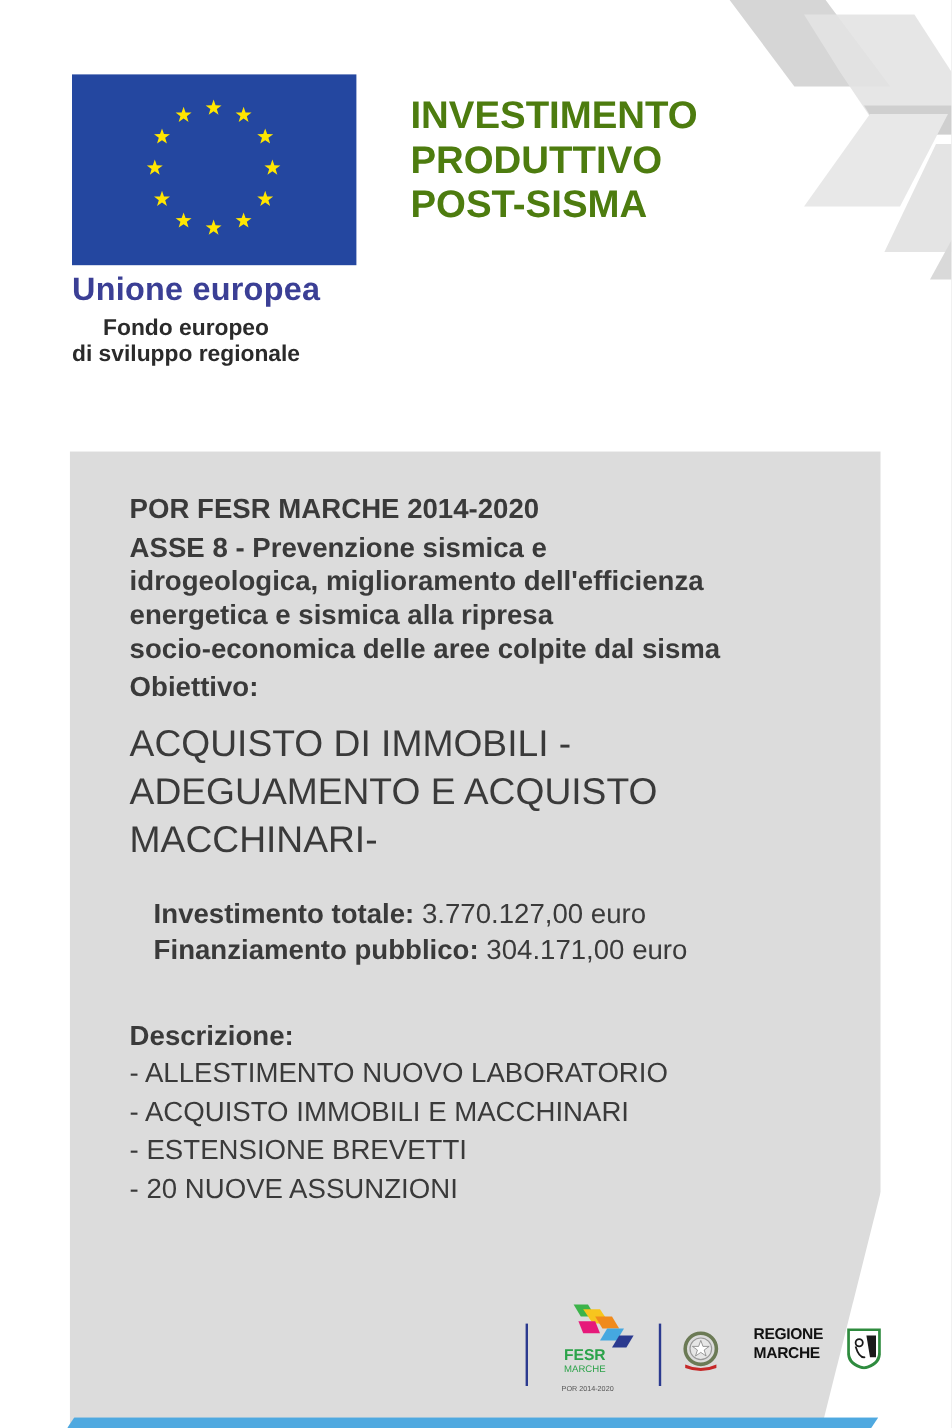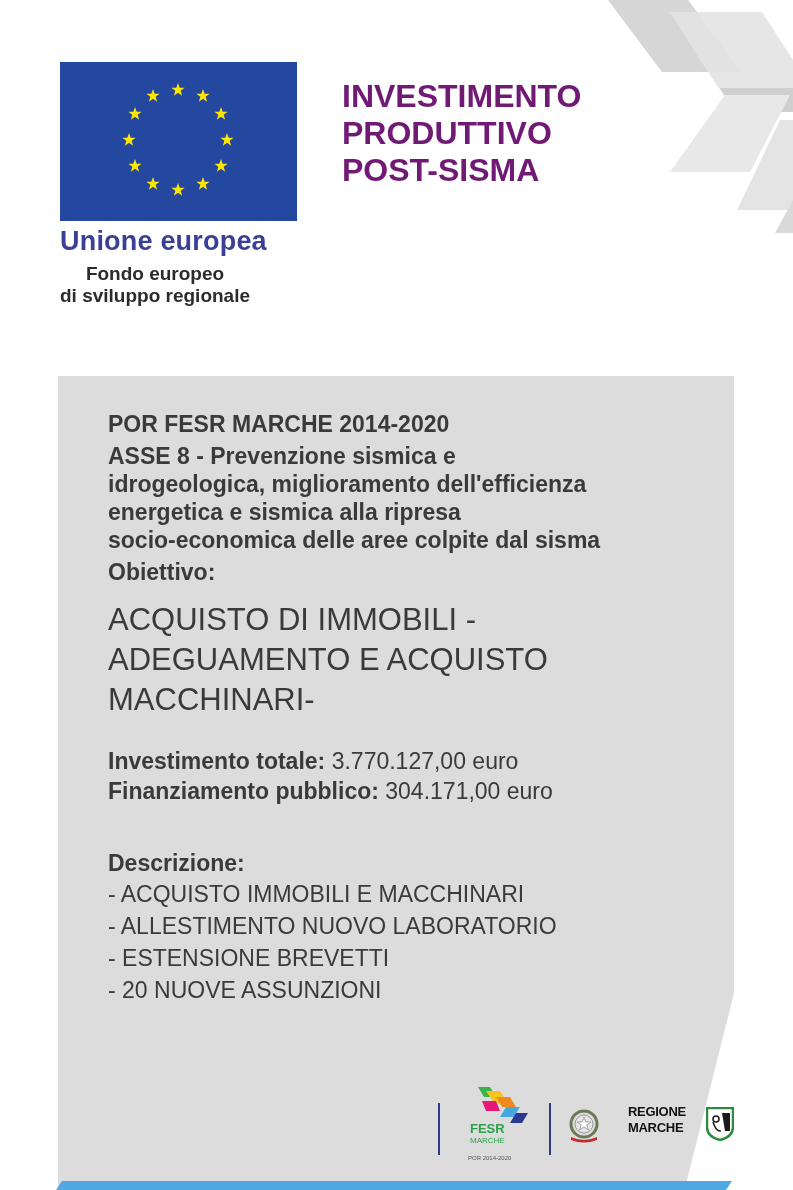--- a/index.html
+++ b/index.html
@@ -2,29 +2,29 @@
 <html><head>
 <meta charset="utf-8">
 <style>
   html, body { margin:0; padding:0; }
   body { width:793px; height:1190px; background:#ffffff; position:relative; overflow:hidden;
          font-family:"Liberation Sans", sans-serif; color:#3a3a3a; }
   .deco { position:absolute; top:0; right:0; width:203px; height:240px; }
   .eu-flag { position:absolute; left:60px; top:62px; width:237px; height:159px; background:#2447a0; }
   .eu-name { position:absolute; left:60px; top:226px; font-size:27px; font-weight:bold; color:#3b3f95; letter-spacing:0.2px; }
   .eu-fund { position:absolute; left:60px; top:263px; font-size:19px; font-weight:bold; color:#2b2b2b; line-height:22px;text-align:center; }
-  .title { position:absolute; left:342px; top:78px; font-size:32px; font-weight:bold; color:#701a75; line-height:37px; }
+  .title { position:absolute; left:342px; top:78px; font-size:32px; font-weight:bold; color:#4d7c0f; line-height:37px; }
   .panel { position:absolute; left:58px; top:376px; width:676px; height:888px; background:#dcdcdc;
            clip-path: polygon(0 0, 100% 0, 100% 617px, 608px 100%, 0 100%); }
   .panel-inner { position:absolute; left:50px; top:34px; width:610px; }
   .por { font-size:23px; font-weight:bold; line-height:28px; }
   .asse { font-size:23px; font-weight:bold; line-height:28px; margin-top:4px; }
   .obj-label { font-size:23px; font-weight:bold; line-height:28px; margin-top:4px; }
   .obj-value { font-size:31px; line-height:40px; margin-top:14px; font-weight:normal; }
-  .money { margin-top:26px; font-size:23px; line-height:30px; }
+  .money { margin-top:26px; font-size:23px; line-height:30px;margin-left:20px; }
   .money b { font-weight:bold; }
   .money span.v { font-weight:normal; }
   .desc-label { margin-top:42px; font-size:23px; font-weight:bold; line-height:30px; }
   .desc-item { font-size:23px; line-height:32px; font-weight:normal; }
   .logos { position:absolute; top:1085px; left:436px; width:320px; height:75px; }
   .vline { position:absolute; width:2px; background:#2b3a8f; top:18px; height:52px; }
   .fesr { position:absolute; left:30px; top:0; width:70px; height:80px; }
   .fesr-text { position:absolute; left:34px; top:38px; font-size:13px; font-weight:bold; color:#2ca34a; line-height:12px; }
   .fesr-sub { position:absolute; left:34px; top:51px; font-size:8px; color:#2ca34a; }
   .fesr-por { position:absolute; left:32px; top:70px; font-size:6px; color:#555; }
@@ -97,22 +97,22 @@
         <b>Investimento totale:</b>
         <span class="v">3.770.127,00 euro</span>
       </div>
       <div>
         <b>Finanziamento pubblico:</b>
         <span class="v">304.171,00 euro</span>
       </div>
     </div>
     <div class="desc-label">Descrizione:</div>
     <div>
+      <div class="desc-item">- ALLESTIMENTO NUOVO LABORATORIO</div>
       <div class="desc-item">- ACQUISTO IMMOBILI E MACCHINARI</div>
-      <div class="desc-item">- ALLESTIMENTO NUOVO LABORATORIO</div>
       <div class="desc-item">- ESTENSIONE BREVETTI</div>
       <div class="desc-item">- 20 NUOVE ASSUNZIONI</div>
     </div>
   </div>
 </div>
 
 <div class="logos">
   <div class="vline" style="left:2px"></div>
   <svg class="fesr" viewBox="0 0 70 80">
     <polygon points="12,2 24,2 30,12 18,12" fill="#3cb34a"></polygon>

